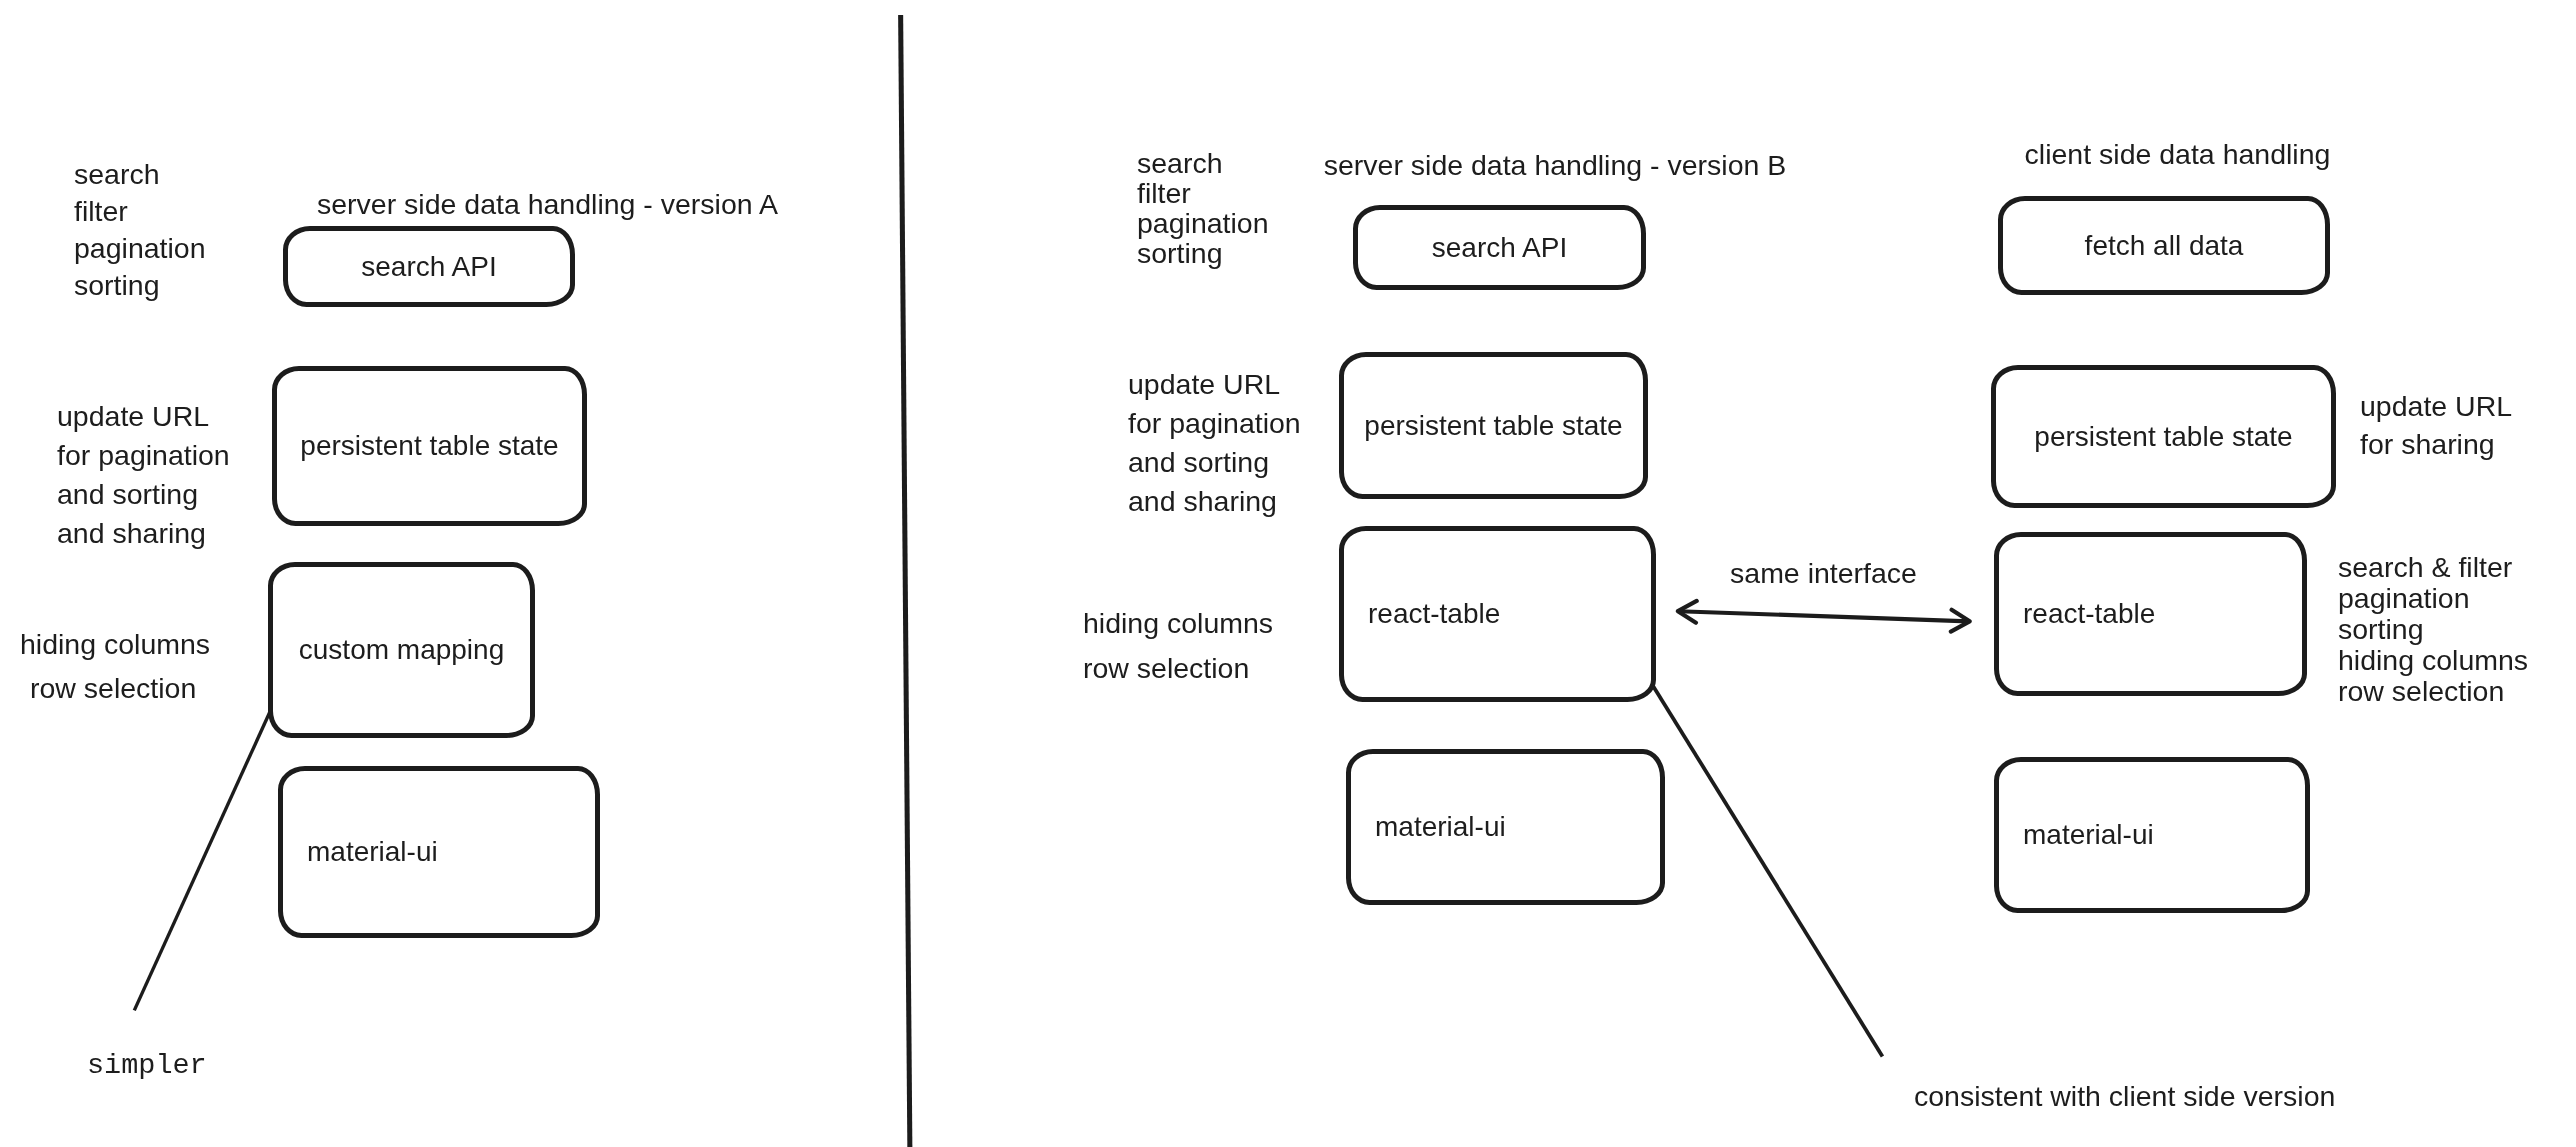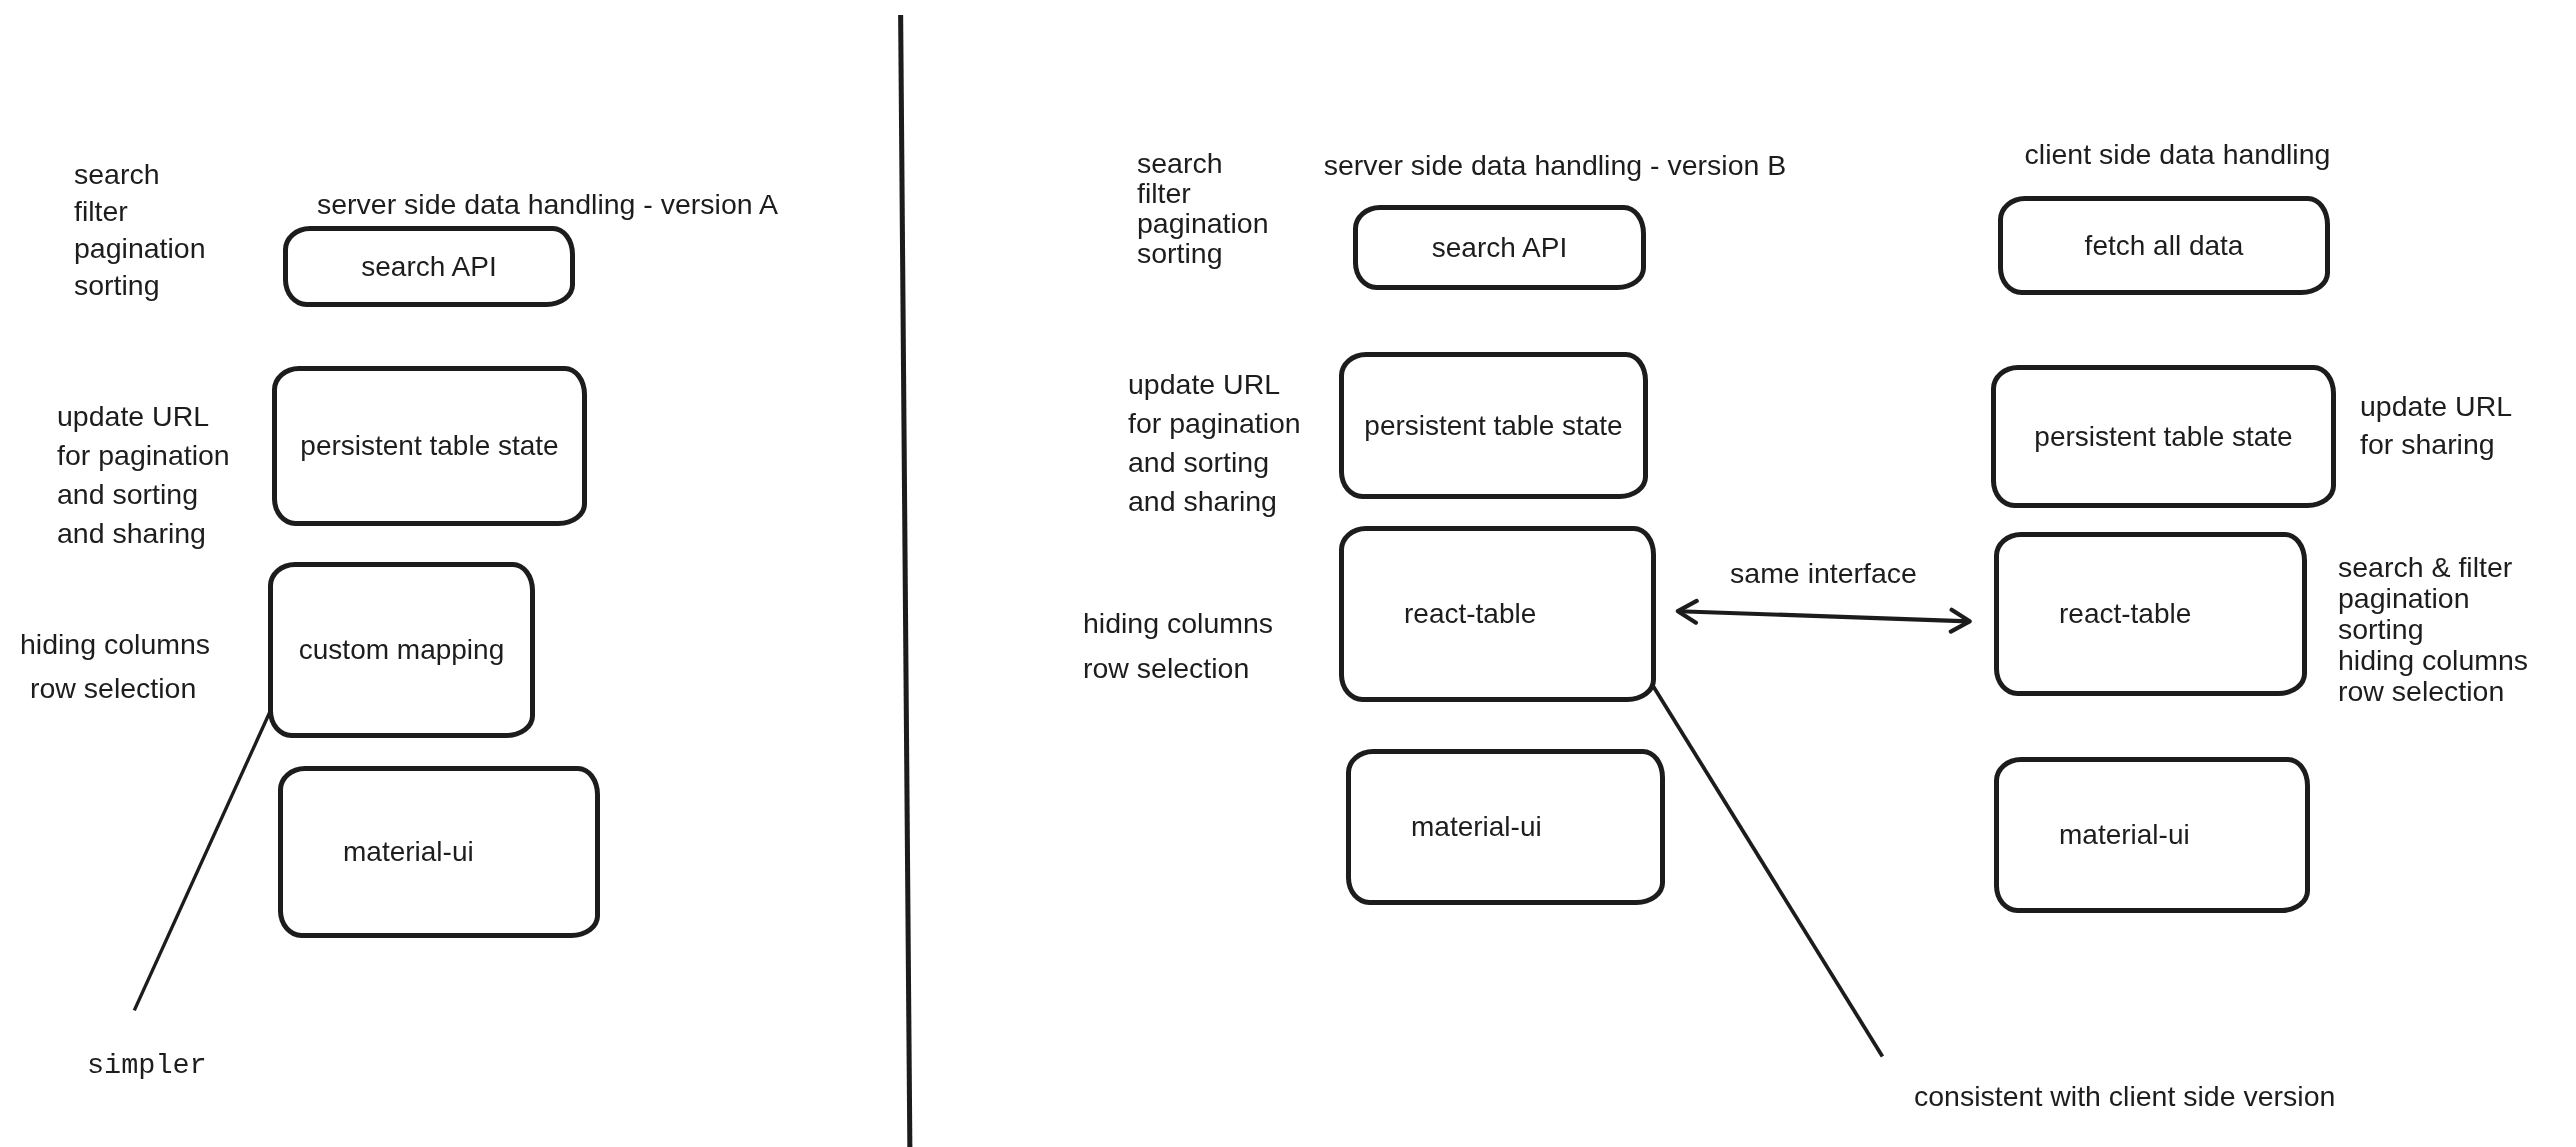--- a/index.html
+++ b/index.html
@@ -49,21 +49,21 @@
     justify-content: center;
     text-align: center;
     font-size: 28px;
     white-space: nowrap;
     color: #1d1d1d;
   }
   
   .box.tl {
     justify-content: flex-start;
     text-align: left;
-    padding-left: 60px;
+    padding-left: 24px;
   }
 </style>
 </head>
 <body>
 
 <div id="canvas">
 
   <svg id="strokes" viewBox="0 0 3072 1368">
     <defs>
       <marker id="ah" viewBox="-26 -16 30 32" markerWidth="30" markerHeight="32" markerUnits="userSpaceOnUse" refX="-1" refY="0" orient="auto-start-reverse">

